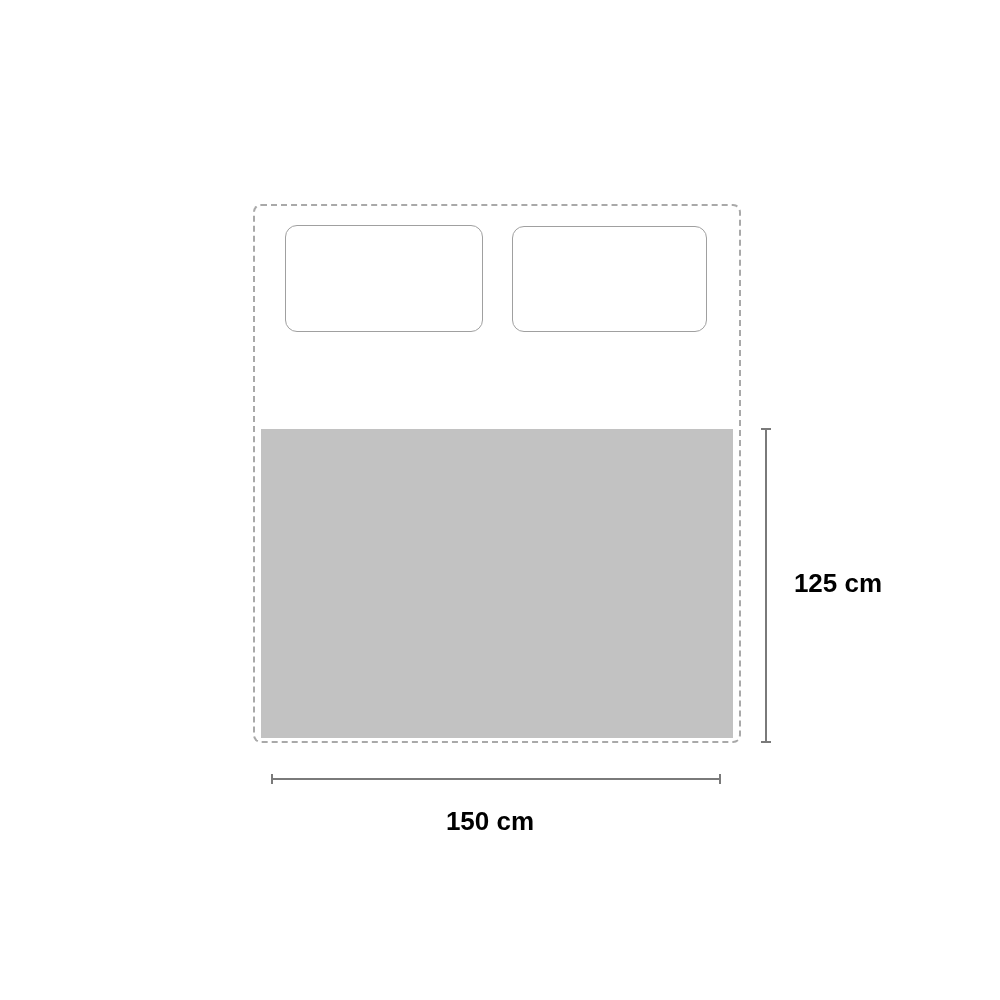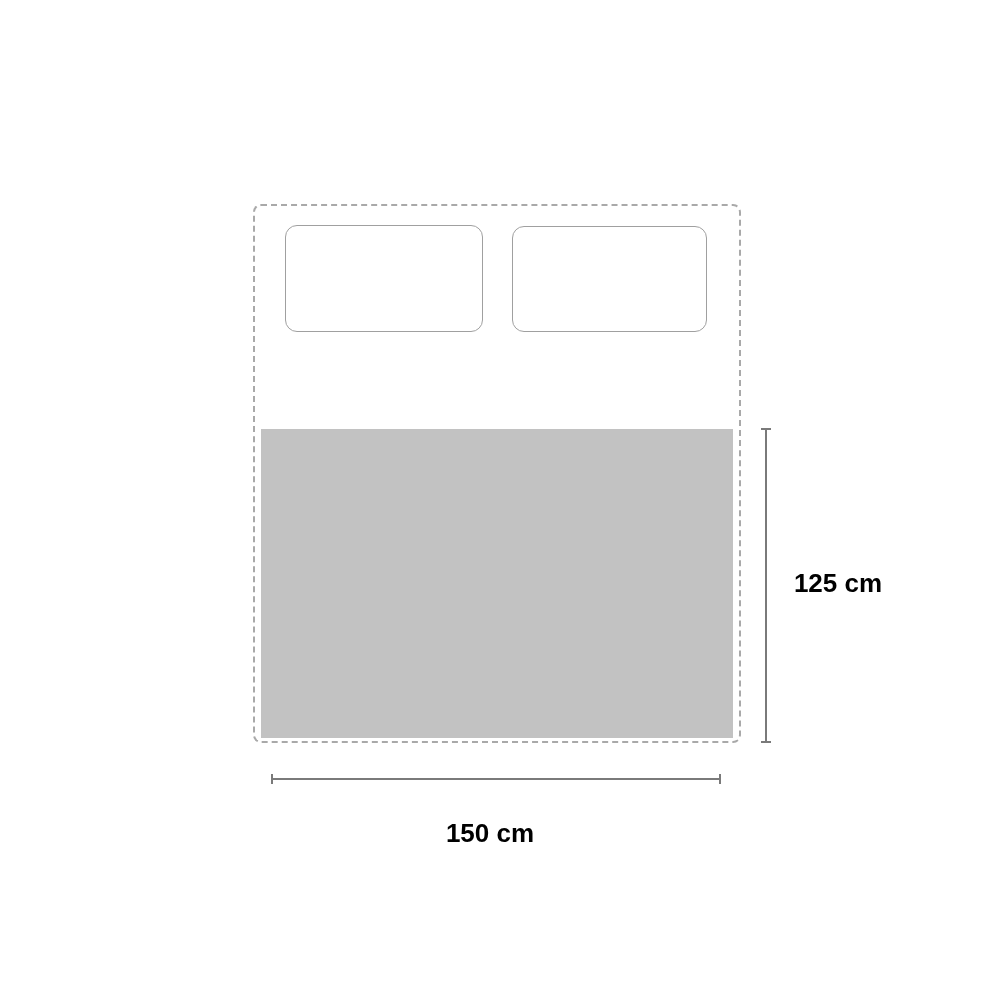--- a/index.html
+++ b/index.html
@@ -98,21 +98,20 @@
     line-height:1;
     white-space:nowrap;
   }
   .label-height{
     left:838px; top:570px;
     transform:translateX(-50%);
   }
   .label-width{
     left:490px; top:808px;
     transform:translateX(-50%);
-    margin-top:12px;
   }
 </style>
 </head>
 <body>
 
 <div class="canvas">
 
   <div class="bed"></div>
 
   <div class="pillow pillow-left"></div>

